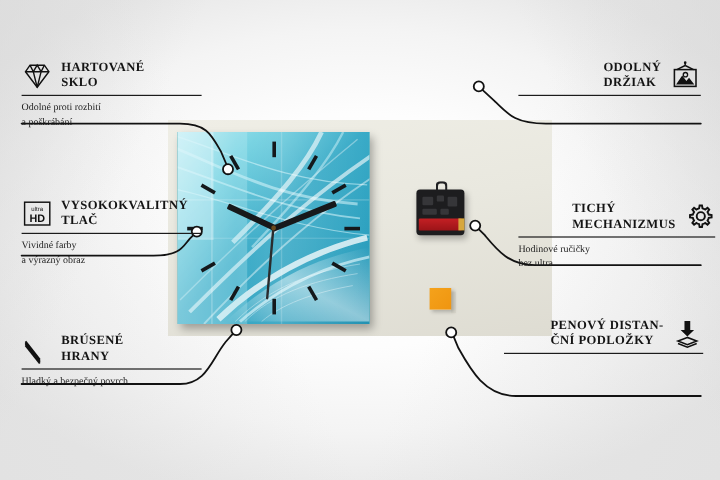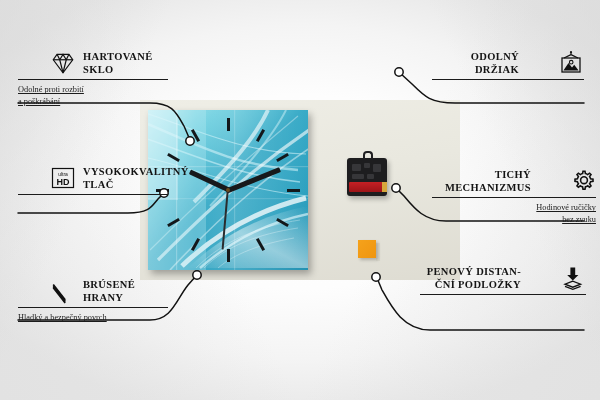--- a/index.html
+++ b/index.html
@@ -51,28 +51,27 @@
   }
   .feature .rule {
     height: 0;
     border-top: 1.1px solid #1b1b1b;
     margin: 3px 0 4px 0;
   }
   .feature .desc {
     font-size: 8.3px;
     line-height: 1.38;
     color: #1c1c1c;
-    text-decoration: underline;
   }
   .feature.left .head { justify-content: flex-start; }
   .feature.left .title, .feature.left .desc { text-align: left; }
   .feature.right .head { justify-content: flex-end; }
-  .feature.right .title, .feature.right .desc { text-align: right; }
-
-  .ficon { width: 26px; height: 26px; flex: 0 0 26px; display:block;margin-left:32px; }
+  .feature.right .title, .feature.right .desc { text-align: left; }
+
+  .ficon { width: 26px; height: 26px; flex: 0 0 26px; display:block; }
   .ficon svg { display: block; width: 26px; height: 26px; }
 
   
   #f-tempered { left: 18px;  top: 50px;  width: 150px; }
   #f-print    { left: 18px;  top: 165px; width: 150px; }
   #f-edges    { left: 18px;  top: 278px; width: 150px; }
   
   #f-holder   { left: 432px; top: 50px;  width: 152px; }
   #f-mech     { left: 432px; top: 168px; width: 164px; }
   #f-foam     { left: 420px; top: 265px; width: 166px; }
@@ -327,20 +326,24 @@
           <text x="13" y="11.2" font-family="Liberation Sans, sans-serif" font-size="5" text-anchor="middle" fill="#111">ultra</text>
           <text x="13" y="19.6" font-family="Liberation Sans, sans-serif" font-size="9" font-weight="bold" text-anchor="middle" fill="#111">HD</text>
         </svg>
       </span>
       <span class="title">
         <span>VYSOKOKVALITNÝ</span><br>
         <span>TLAČ</span>
       </span>
     </div>
     <div class="rule"></div>
+    <div class="desc">
+      <span>Vividné farby</span><br>
+      <span>a výrazný obraz</span>
+    </div>
   </div>
 
   <div class="feature left" id="f-edges">
     <div class="head">
       <span class="ficon">
         <svg viewBox="0 0 24 24" stroke="#111" stroke-width="1.5" fill="none">
           <path d="M3 6 L14 20"></path>
           <path d="M3 11 L14 25" transform="translate(0,-4)"></path>
           <path d="M3 16 L14 30" transform="translate(0,-8)"></path>
           <path d="M3 21 L14 35" transform="translate(0,-12)"></path>
@@ -391,21 +394,21 @@
                    L12.6 18.8 A7.8 7.8 0 0 1 10.4 17.8 L8.4 19.2 L7 17.8 L8.4 15.8
                    A7.8 7.8 0 0 1 7.4 13.6 L5 13.2 L5 11.2 L7.4 10.8 A7.8 7.8 0 0 1 8.4 8.6
                    L7 6.6 L8.4 5.2 L10.4 6.6 A7.8 7.8 0 0 1 12.6 5.6 Z"></path>
           <circle cx="14" cy="12.2" r="3.4"></circle>
         </svg>
       </span>
     </div>
     <div class="rule"></div>
     <div class="desc">
       <span>Hodinové ručičky</span><br>
-      <span>bez zvuku</span>
+      <span>bez ultra</span>
     </div>
   </div>
 
   <div class="feature right" id="f-foam">
     <div class="head">
       <span class="title">
         <span>PENOVÝ DISTAN-</span><br>
         <span>ČNÍ PODLOŽKY</span>
       </span>
       <span class="ficon">

